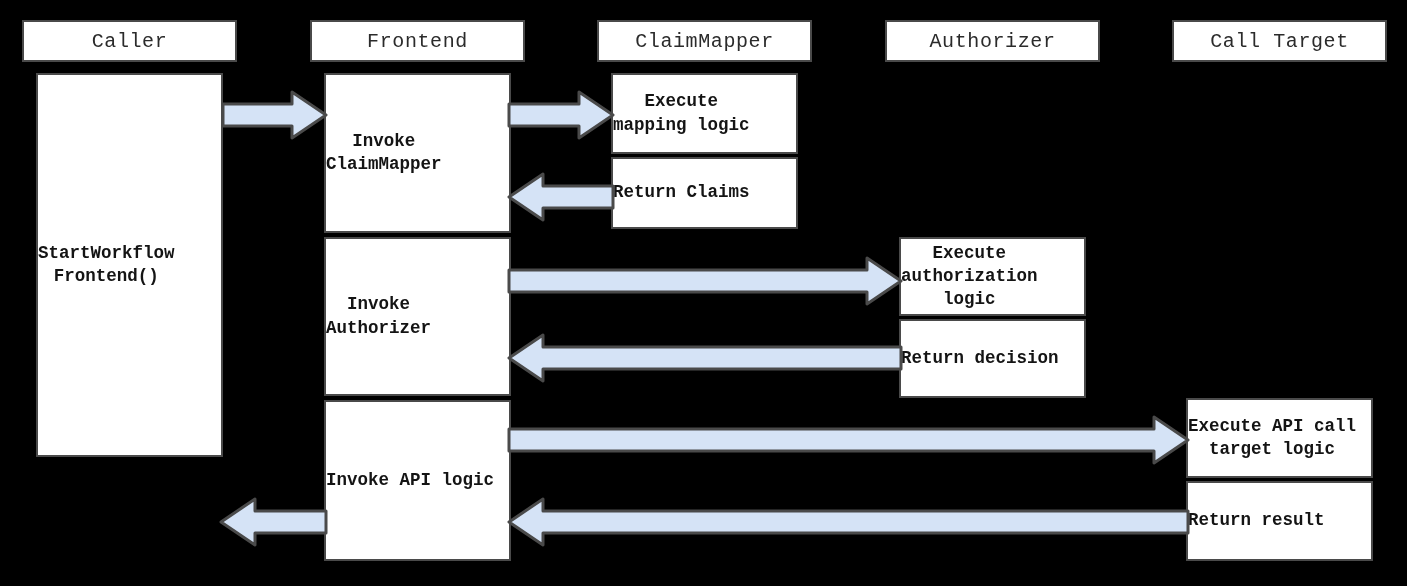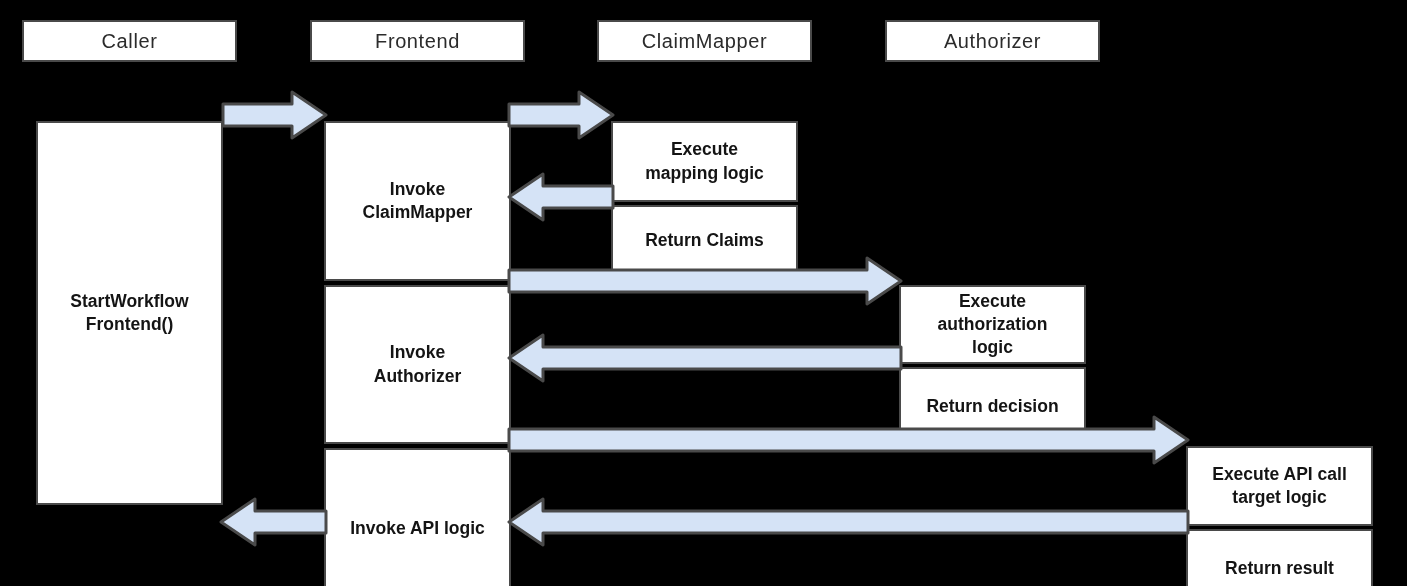--- a/index.html
+++ b/index.html
@@ -10,21 +10,21 @@
     --arrow-border: #4a4a4a;
     --header-text: #2b2b2b;
     --body-text: #141414;
   }
   html, body { margin: 0; padding: 0; background: var(--background); }
   .canvas {
     position: relative;
     width: 1407px;
     height: 586px;
     background: var(--background);
-    font-family: Liberation Sans, sans-serif;
+    font-family: Liberation Mono, monospace;
     overflow: hidden;
   }
   .hdr {
     position: absolute;
     top: 20px;
     width: 215px;
     height: 42px;
     background: var(--box-fill);
     border: 2px solid var(--box-border);
     box-sizing: border-box;
@@ -37,27 +37,25 @@
     color: var(--header-text);
   }
   .box {
     position: absolute;
     width: 187px;
     background: var(--box-fill);
     border: 2.5px solid var(--box-border);
     box-sizing: border-box;
     display: flex;
     align-items: center;
-    justify-content: center;
     text-align: center;
     font-size: 17.5px;
     font-weight: 700;
     line-height: 1.32;
     color: var(--body-text);
-    margin-top: 48px;
   }
   .box span { display: block; }
   svg.arrows {
     position: absolute;
     left: 0; top: 0;
     width: 1407px; height: 586px;
     pointer-events: none;
   }
   svg.arrows polygon {
     fill: var(--arrow-fill);
@@ -68,20 +66,21 @@
 </style>
 </head>
 <body>
 
 <div class="canvas">
 
   <div class="hdr" style="left:22px">Caller</div>
   <div class="hdr" style="left:310px">Frontend</div>
   <div class="hdr" style="left:597px">ClaimMapper</div>
   <div class="hdr" style="left:885px">Authorizer</div>
+  <div class="hdr" style="left:1172px">Call Target</div>
 
   <div class="box" style="left:36px; top:73px; height:384px">
     <div>
       <span>StartWorkflow</span>
       <span>Frontend()</span>
     </div>
   </div>
 
   <div class="box" style="left:324px; top:73px; height:160px">
     <div>

